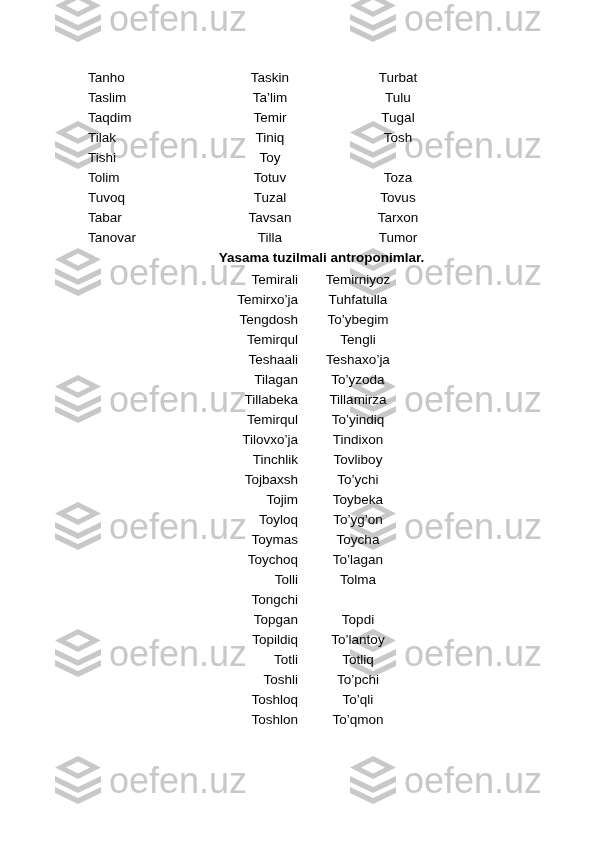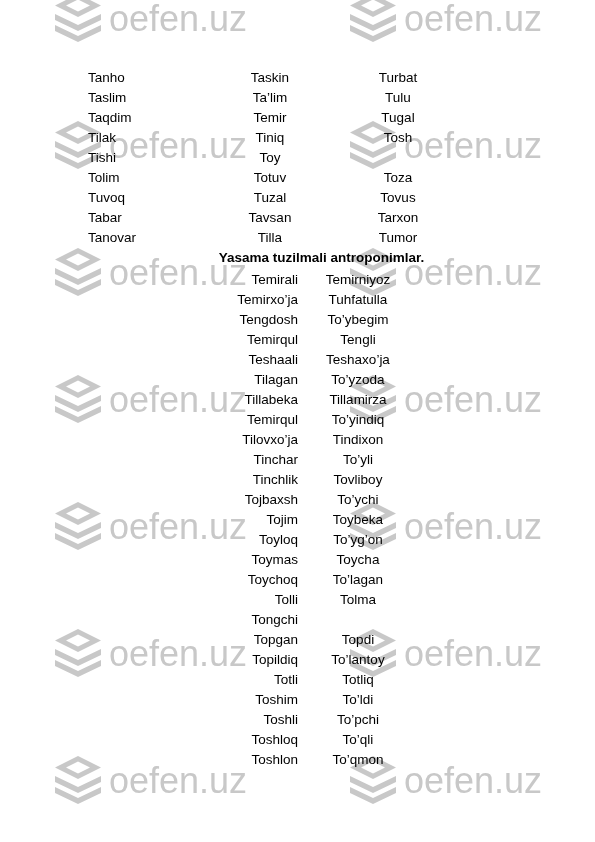--- a/index.html
+++ b/index.html
@@ -287,24 +287,20 @@
       </div>
       <div class="row">
         <span class="c1">Temirqul</span>
         <span class="c2">To’yindiq</span>
       </div>
       <div class="row">
         <span class="c1">Tilovxo’ja</span>
         <span class="c2">Tindixon</span>
       </div>
       <div class="row">
-        <span class="c1">Tinchar</span>
-        <span class="c2">To’yli</span>
-      </div>
-      <div class="row">
         <span class="c1">Tinchlik</span>
         <span class="c2">Tovliboy</span>
       </div>
       <div class="row">
         <span class="c1">Tojbaxsh</span>
         <span class="c2">To’ychi</span>
       </div>
       <div class="row">
         <span class="c1">Tojim</span>
         <span class="c2">Toybeka</span>
@@ -334,24 +330,20 @@
       </div>
       <div class="row">
         <span class="c1">Topildiq</span>
         <span class="c2">To’lantoy</span>
       </div>
       <div class="row">
         <span class="c1">Totli</span>
         <span class="c2">Totliq</span>
       </div>
       <div class="row">
-        <span class="c1">Toshim</span>
-        <span class="c2">To’ldi</span>
-      </div>
-      <div class="row">
         <span class="c1">Toshli</span>
         <span class="c2">To’pchi</span>
       </div>
       <div class="row">
         <span class="c1">Toshloq</span>
         <span class="c2">To’qli</span>
       </div>
       <div class="row">
         <span class="c1">Toshlon</span>
         <span class="c2">To’qmon</span>

